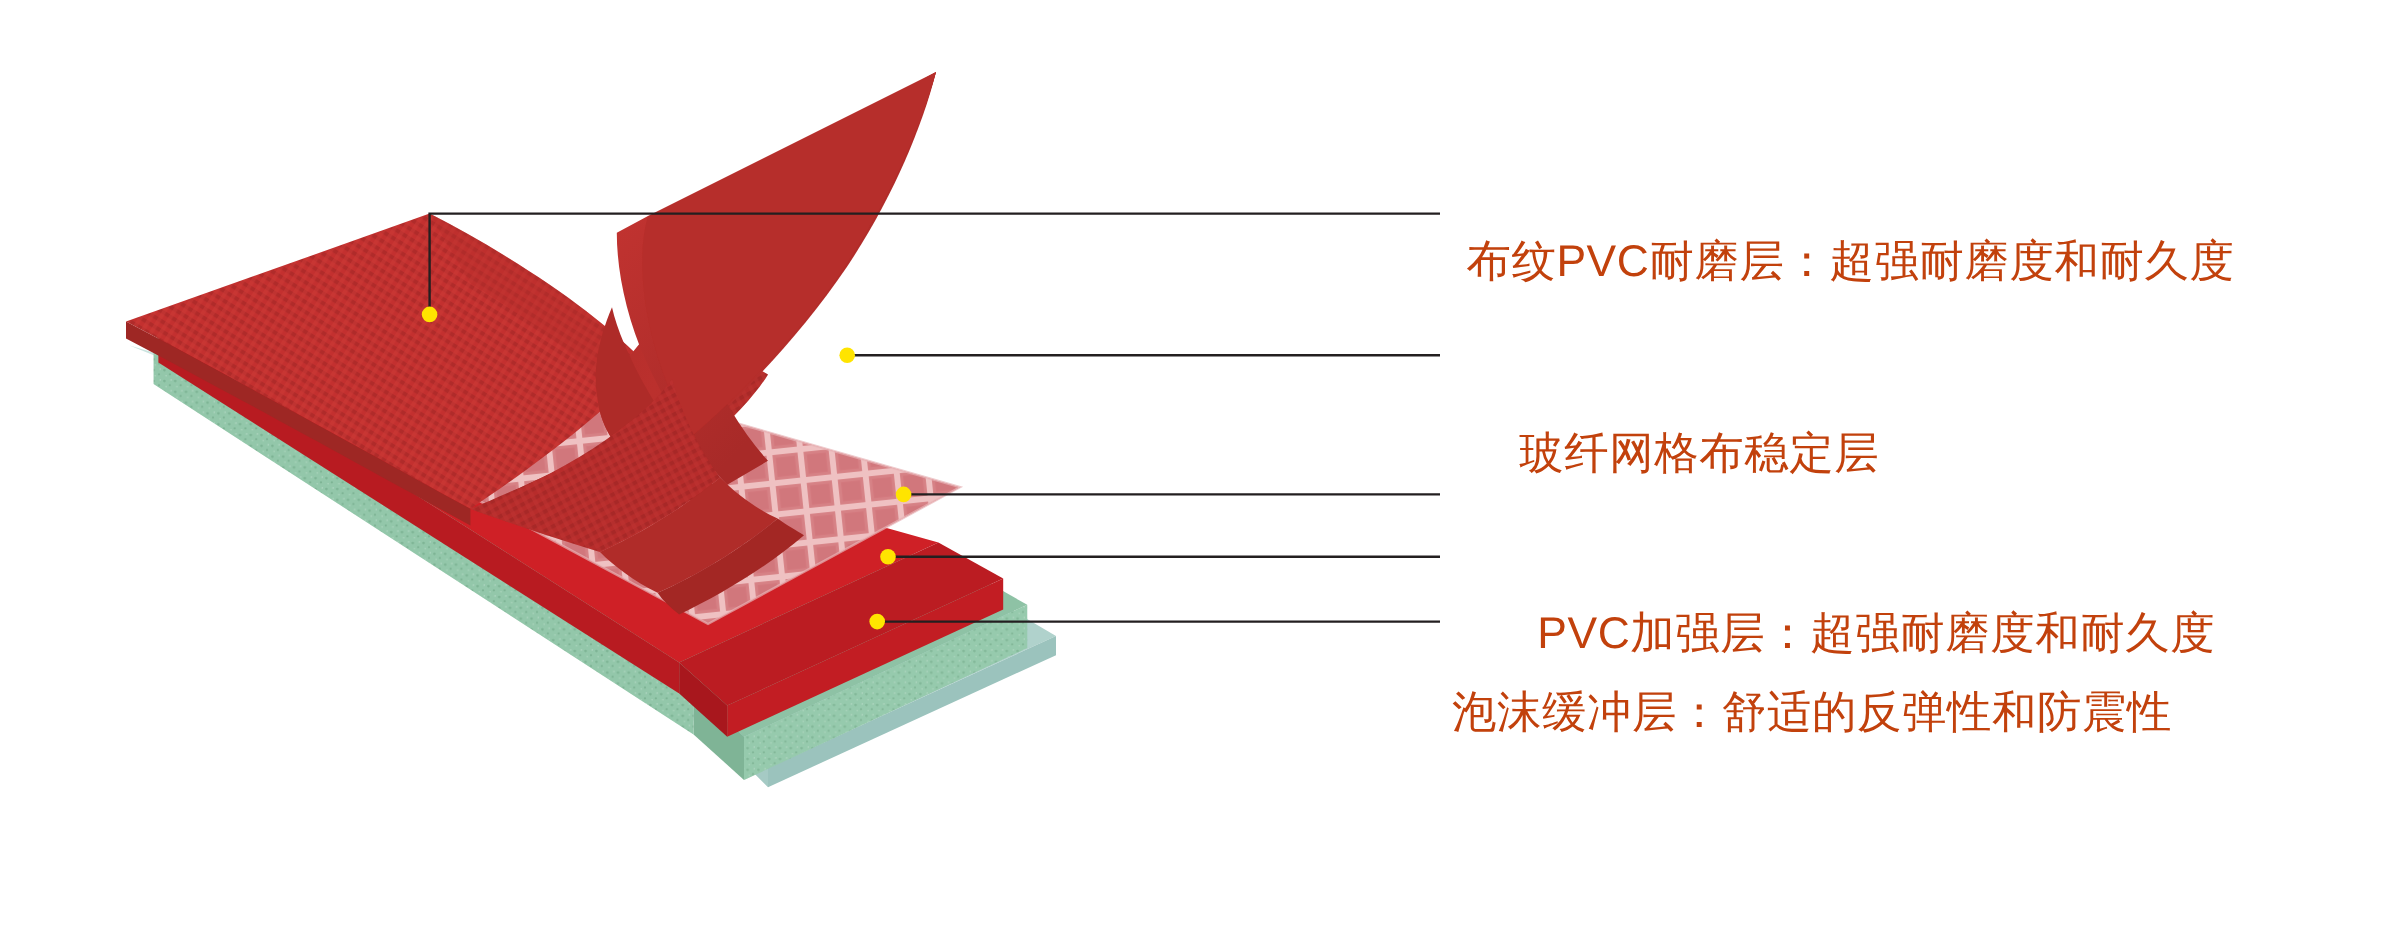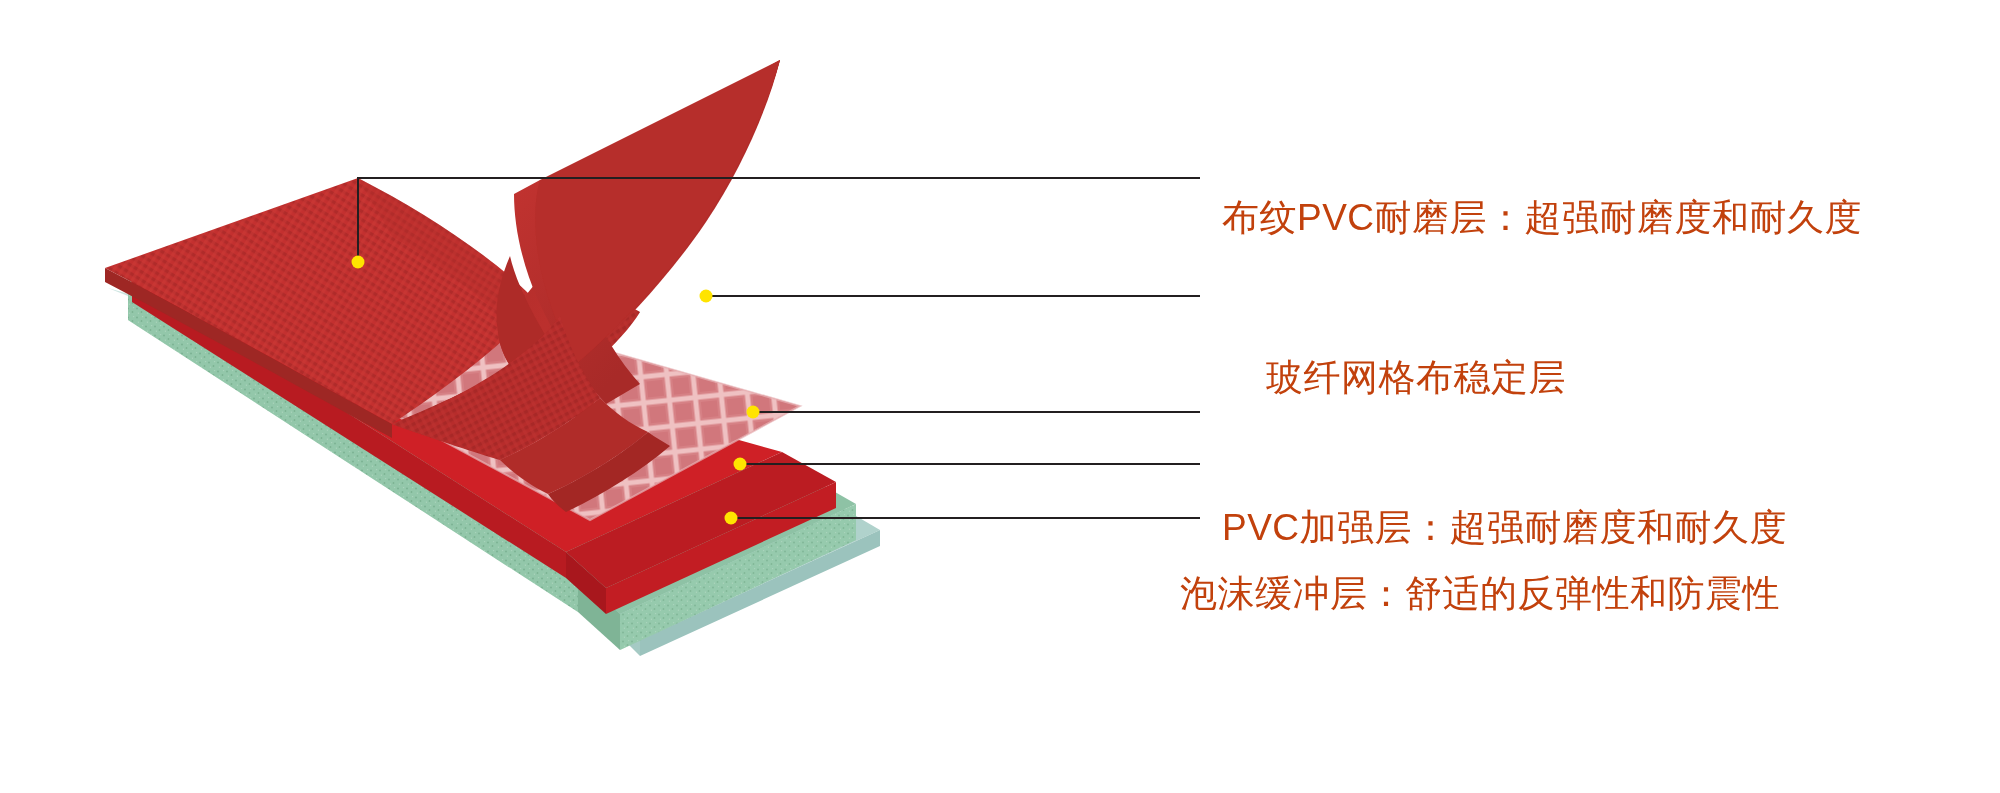--- a/index.html
+++ b/index.html
@@ -28,22 +28,22 @@
   .callout-label {
     position: absolute;
     white-space: nowrap;
     color: #c2410c;
     font-family: "Liberation Sans", "DejaVu Sans", sans-serif;
     font-weight: 400;
     letter-spacing: 0.5px;
   }
   .lbl-1 { left: 1222px; top: 193px; font-size: 37px; }
   .lbl-2 { left: 1222px; top: 353px; font-size: 37px; margin-left: 44px; }
-  .lbl-3 { left: 1222px; top: 503px; font-size: 37px; }
-  .lbl-4 { left: 1180px; top: 569px; font-size: 37px; }
+  .lbl-3 { left: 1281px; top: 503px; font-size: 37px; }
+  .lbl-4 { left: 1210px; top: 569px; font-size: 37px; }
   .lbl-5 { left: 1222px; top: 635px; font-size: 37px; }
 </style>
 </head>
 <body>
 
 <div id="stage">
 
   <svg id="scene" viewBox="0 0 2000 793" xmlns="http://www.w3.org/2000/svg">
     <defs>
 

